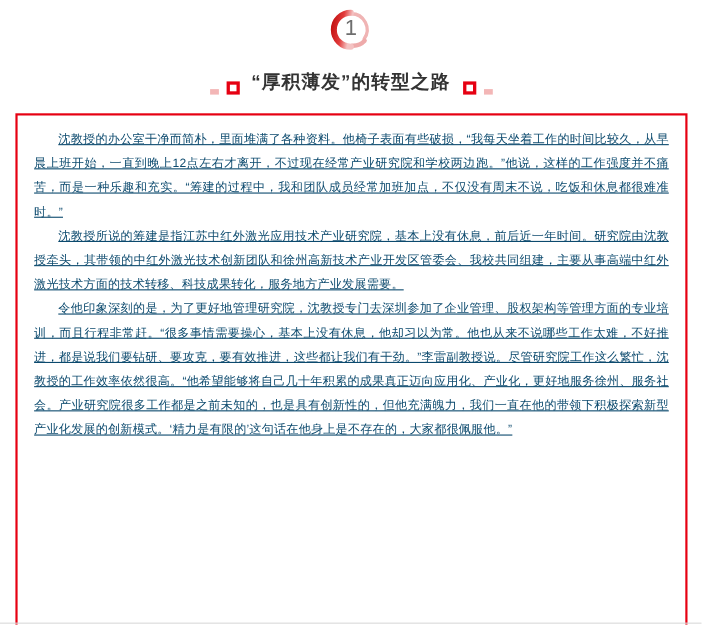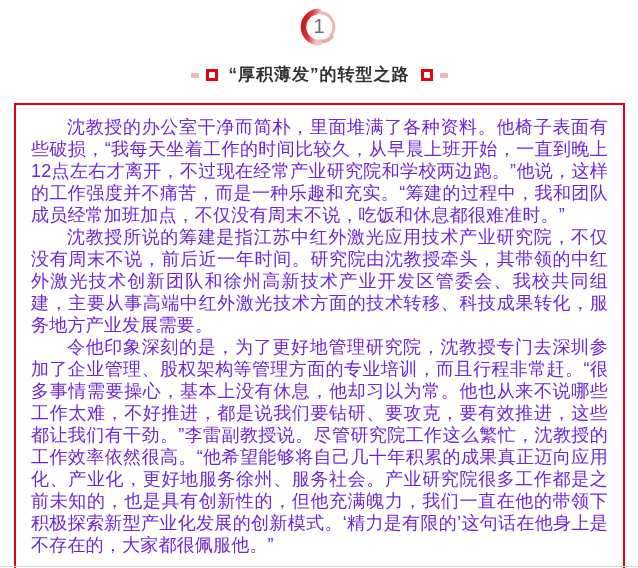--- a/index.html
+++ b/index.html
@@ -33,21 +33,21 @@
     font-family: "Liberation Sans", sans-serif;
   }
   
   .title-row {
     position: absolute;
     top: 64px;
     left: 0;
     width: 100%;
     display: flex;
     justify-content: center;
-    align-items: center;
+    align-items: flex-end;
     gap: 7px;
   }
   .title-dash {
     width: 8px;
     height: 5px;
     background: #f3b6b6;
   }
   .title-square {
     width: 12px;
     height: 12px;
@@ -67,26 +67,27 @@
     position: absolute;
     top: 103px;
     left: 14px;
     width: 611px;
     height: 600px;
     border: 2px solid #e60012;
     background: #ffffff;
     padding: 11px 15px 0 15px;
   }
   .article-box p {
-    font-size: 18px;
+    font-size: 11px;
     line-height: 22px;
-    color: #6d28d9;
+    color: #0c4a6e;
     text-indent: 2em;
     text-align: justify;
     letter-spacing: 0.2px;
+    text-decoration: underline;
   }
   
   .bottom-divider {
     position: absolute;
     top: 566px;
     left: 0;
     width: 100%;
     height: 1px;
     background: #d9d9d9;
   }
@@ -119,19 +120,19 @@
   <div class="title-row">
     <span class="title-dash"></span>
     <span class="title-square"></span>
     <h1 class="page-title">“厚积薄发”的转型之路</h1>
     <span class="title-square"></span>
     <span class="title-dash"></span>
   </div>
 
   <div class="article-box">
     <p>沈教授的办公室干净而简朴，里面堆满了各种资料。他椅子表面有些破损，“我每天坐着工作的时间比较久，从早晨上班开始，一直到晚上12点左右才离开，不过现在经常产业研究院和学校两边跑。”他说，这样的工作强度并不痛苦，而是一种乐趣和充实。“筹建的过程中，我和团队成员经常加班加点，不仅没有周末不说，吃饭和休息都很难准时。”</p>
-    <p>沈教授所说的筹建是指江苏中红外激光应用技术产业研究院，不仅没有周末不说，前后近一年时间。研究院由沈教授牵头，其带领的中红外激光技术创新团队和徐州高新技术产业开发区管委会、我校共同组建，主要从事高端中红外激光技术方面的技术转移、科技成果转化，服务地方产业发展需要。</p>
+    <p>沈教授所说的筹建是指江苏中红外激光应用技术产业研究院，基本上没有休息，前后近一年时间。研究院由沈教授牵头，其带领的中红外激光技术创新团队和徐州高新技术产业开发区管委会、我校共同组建，主要从事高端中红外激光技术方面的技术转移、科技成果转化，服务地方产业发展需要。</p>
     <p>令他印象深刻的是，为了更好地管理研究院，沈教授专门去深圳参加了企业管理、股权架构等管理方面的专业培训，而且行程非常赶。“很多事情需要操心，基本上没有休息，他却习以为常。他也从来不说哪些工作太难，不好推进，都是说我们要钻研、要攻克，要有效推进，这些都让我们有干劲。”李雷副教授说。尽管研究院工作这么繁忙，沈教授的工作效率依然很高。“他希望能够将自己几十年积累的成果真正迈向应用化、产业化，更好地服务徐州、服务社会。产业研究院很多工作都是之前未知的，也是具有创新性的，但他充满魄力，我们一直在他的带领下积极探索新型产业化发展的创新模式。‘精力是有限的’这句话在他身上是不存在的，大家都很佩服他。”</p>
   </div>
 
   <div class="bottom-divider"></div>
 
 </div>
 
 </body></html>

